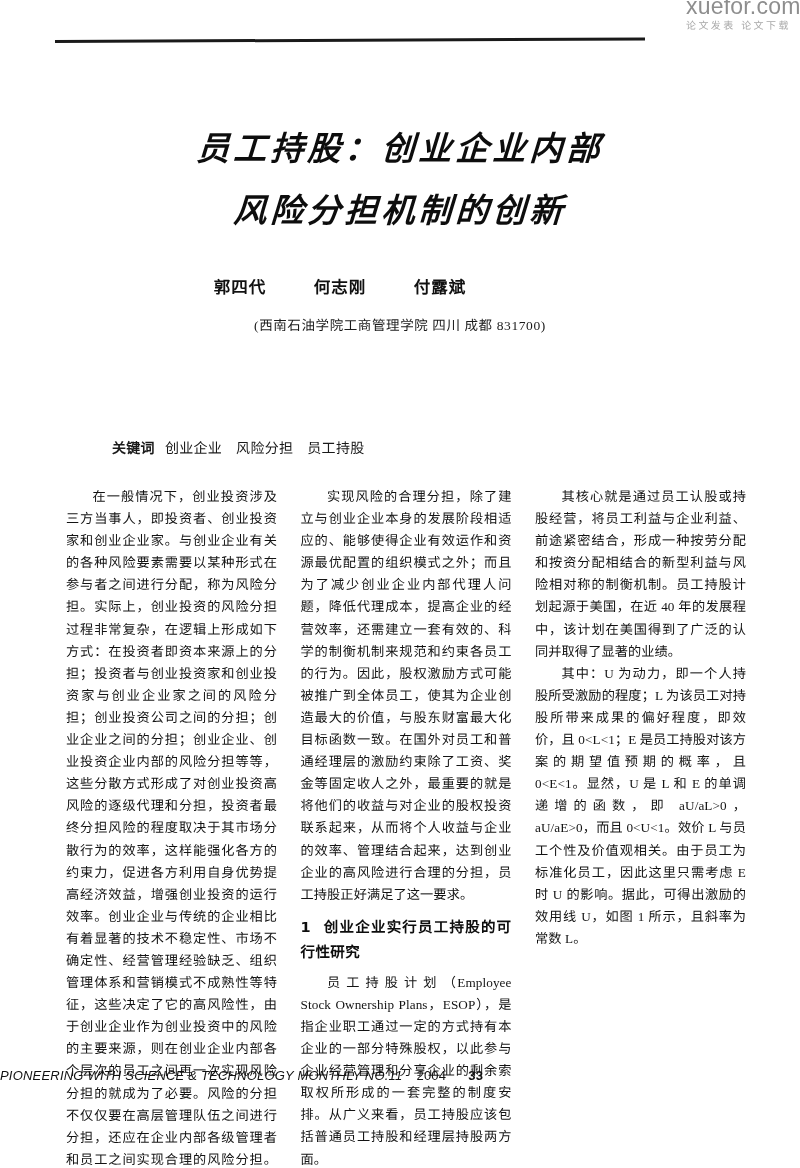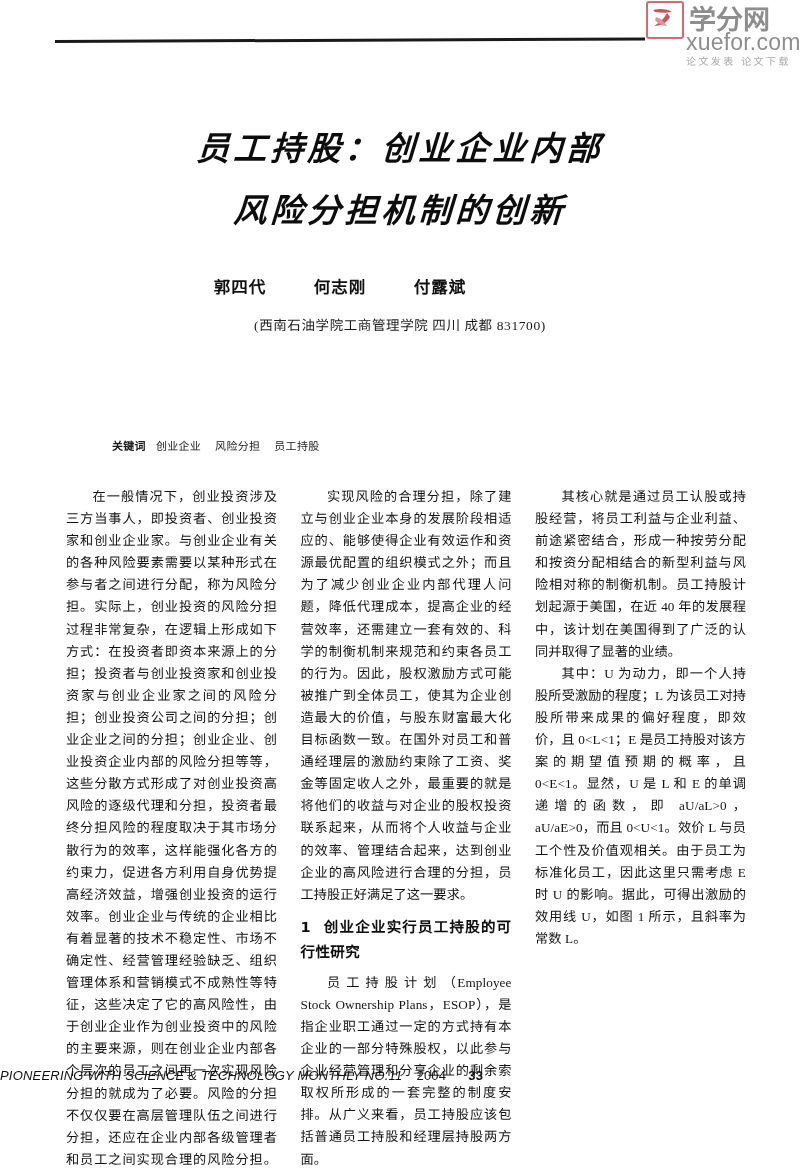--- a/index.html
+++ b/index.html
@@ -155,21 +155,21 @@
     margin-right: 6px;
   }
   .abstract .indent { display: inline-block; width: 24px; }
 
   .keywords {
     position: absolute;
     left: 88px;
     top: 437px;
     width: 625px;
     font-family: "Liberation Serif", "DejaVu Serif", serif;
-    font-size: 11px;
+    font-size: 14px;
     color: #1a1a1a;
     letter-spacing: 0.3px;
   }
   .keywords .lbl { font-weight: 700; margin-right: 10px; }
   .keywords .kw { margin-right: 14px; }
 
   
   .body-cols {
     position: absolute;
     left: 66px;
@@ -226,30 +226,20 @@
   .footer .jname { font-style: italic; font-weight: 400; }
   .footer .year { margin-left: 14px; }
   .footer .pageno { margin-left: 22px; font-weight: 700; }
 </style>
 </head>
 <body>
 
 <div class="page">
 
   <div class="logo">
-    <div class="logo-top">
-      <div class="logo-mark">
-        <svg width="30" height="30" viewBox="0 0 30 30" aria-hidden="true">
-          <path d="M5 7 C12 5, 20 6, 24 9 C19 10, 13 10, 7 9 Z" fill="#c9555f"></path>
-          <path d="M19 10 C16 16, 11 20, 6 23 C12 23, 19 20, 22 14 Z" fill="#c9555f"></path>
-          <path d="M8 14 C12 15, 16 18, 19 23 C14 23, 9 20, 7 17 Z" fill="#e0949a"></path>
-        </svg>
-      </div>
-      <div class="logo-cn">学分网</div>
-    </div>
     <div class="logo-url">xuefor.com</div>
     <div class="logo-sub">论文发表  论文下载</div>
   </div>
 
   <div class="top-rule"></div>
 
   <div class="title-block">
     <div class="title-line">员工持股：创业企业内部</div>
     <div class="title-line">风险分担机制的创新</div>
   </div>

